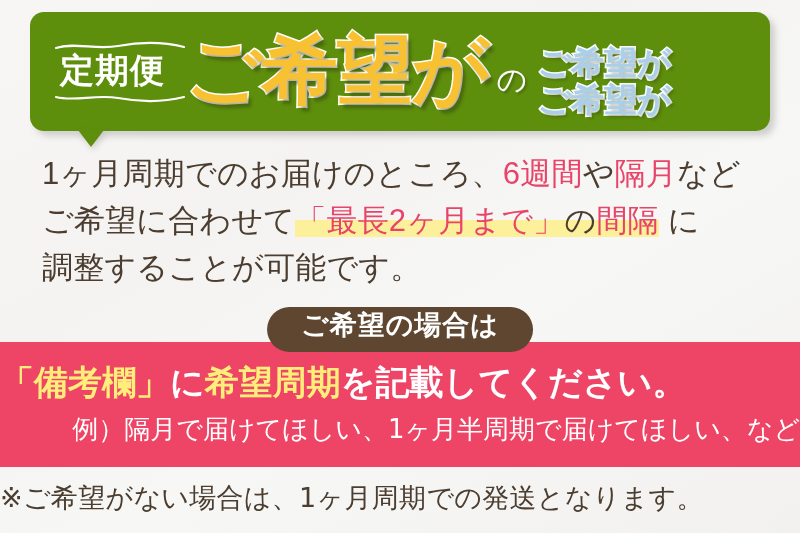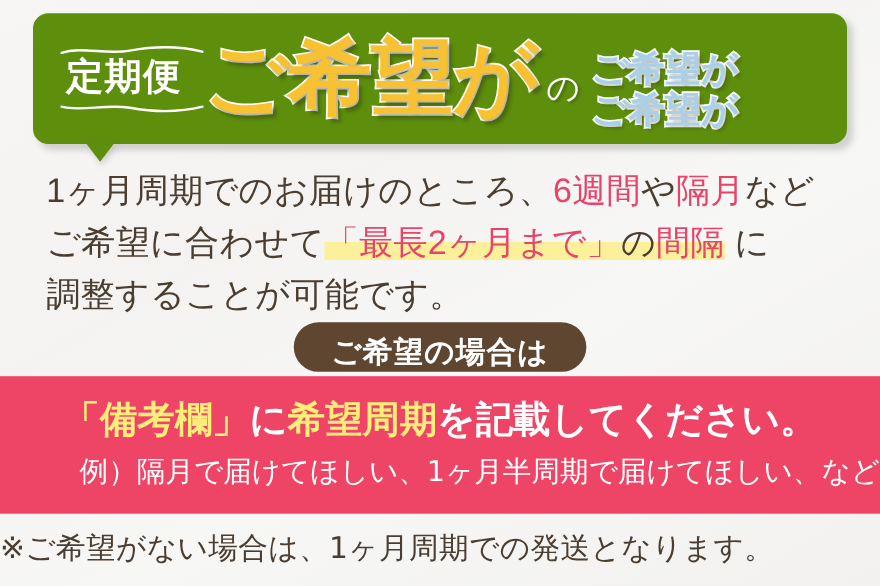--- a/index.html
+++ b/index.html
@@ -159,27 +159,27 @@
   .hl {
     background: linear-gradient(to bottom, transparent 0 48%, #fdf09a 48% 96%, transparent 96%);
   }
   .body-line { white-space: nowrap; display: block; }
 
   
   .pill {
     position: absolute;
     left: 50%;
     transform: translateX(-50%);
-    top: 293px;
+    top: 307px;
     height: 45px;
     padding: 0 34px;
     background: #5e4630;
     border-radius: 24px;
     display: flex;
-    align-items: flex-end;
+    align-items: flex-start;
     justify-content: center;
     z-index: 5;
   }
   .pill-text {
     color: #ffffff;
     font-size: 27px;
     font-weight: 700;
     letter-spacing: 1px;
     white-space: nowrap;
     font-family: "DejaVu Sans", "Liberation Sans", sans-serif;
@@ -192,21 +192,20 @@
     top: 342px;
     width: 800px;
     height: 125px;
     background: #ee4566;
   }
   .pink-main {
     position: absolute;
     left: 0;
     top: 22px;
     width: 800px;
-    text-align: center;
     font-size: 34px;
     font-weight: 700;
     line-height: 1.1;
     color: #ffffff;
     white-space: nowrap;
     letter-spacing: 0px;
     font-family: Liberation Serif, serif;
   }
   .pink-main .yellow {
     color: #ffef7a;

